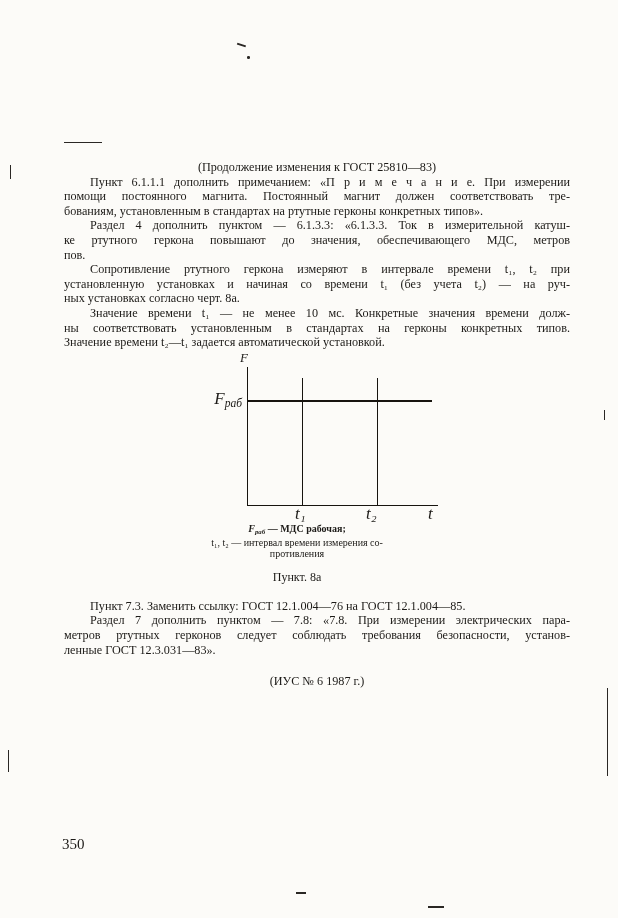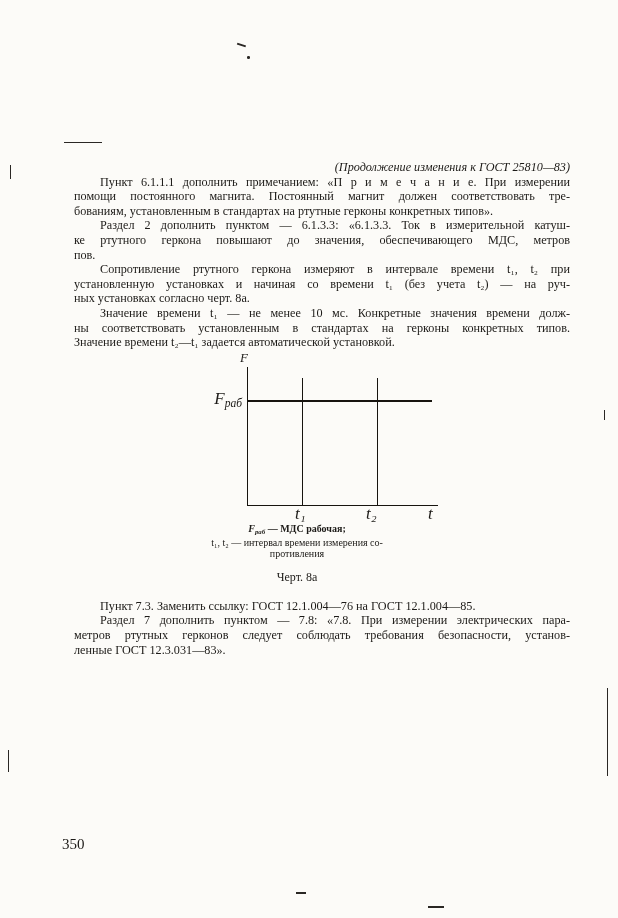--- a/index.html
+++ b/index.html
@@ -16,25 +16,24 @@
   
   .art { position:absolute; background:#2a2724; }
 
   .content {
     position:absolute;
     left:64px; top:160px; width:506px;
     font-size:12.2px;
     line-height:14.6px;
   }
   .header-line {
-    font-style:italic;
-    text-align:right;
+    text-align:center;
   }
   .para { margin:0; }
-  .line { text-align:left;margin-left:10px; }
+  .line { text-align:left; }
   .line.just { text-align:justify; text-align-last:justify; }
   .line.first { text-indent:26px; }
 
   
   .figure {
     position:relative;
     height:230px;
     margin-top:7px;
   }
   .fig-line { position:absolute; background:#17140f; }
@@ -112,21 +111,21 @@
 
     <div class="header-line">(Продолжение изменения к ГОСТ 25810—83)</div>
 
     <div class="para">
       <div class="line first just">Пункт 6.1.1.1 дополнить примечанием: «П р и м е ч а н и е. При измерении</div>
       <div class="line just">помощи постоянного магнита. Постоянный магнит должен соответствовать тре-</div>
       <div class="line">бованиям, установленным в стандартах на ртутные герконы конкретных типов».</div>
     </div>
 
     <div class="para">
-      <div class="line first just">Раздел 2 дополнить пунктом — 6.1.3.3: «6.1.3.3. Ток в измерительной катуш-</div>
+      <div class="line first just">Раздел 4 дополнить пунктом — 6.1.3.3: «6.1.3.3. Ток в измерительной катуш-</div>
       <div class="line just">ке ртутного геркона повышают до значения, обеспечивающего МДС, метров</div>
       <div class="line">пов.</div>
     </div>
 
     <div class="para">
       <div class="line first just">Сопротивление ртутного геркона измеряют в интервале времени t₁, t₂ при</div>
       <div class="line just">установленную установках и начиная со времени t₁ (без учета t₂) — на руч-</div>
       <div class="line">ных установках согласно черт. 8а.</div>
     </div>
 
@@ -146,32 +145,33 @@
       <div class="fig-label lbl-F">F</div>
       <div class="fig-label lbl-Frab"><span>F</span><span class="sub">раб</span></div>
       <div class="fig-label lbl-t1">t₁</div>
       <div class="fig-label lbl-t2">t₂</div>
       <div class="fig-label lbl-t">t</div>
 
       <div class="fig-caption">
         <div class="cap-line1"><span class="cap-italic">F</span><span class="sub">раб</span><span> — МДС рабочая;</span></div>
         <div>t₁, t₂ — интервал времени измерения со-</div>
         <div>противления</div>
-        <div class="fig-title">Черт. 8а</div>
+        <div class="fig-title">Пункт. 8а</div>
       </div>
     </div>
 
     <div class="para para-after">
       <div class="line first">Пункт 7.3. Заменить ссылку: ГОСТ 12.1.004—76 на ГОСТ 12.1.004—85.</div>
     </div>
 
     <div class="para">
       <div class="line first just">Раздел 7 дополнить пунктом — 7.8: «7.8. При измерении электрических пара-</div>
       <div class="line just">метров ртутных герконов следует соблюдать требования безопасности, установ-</div>
       <div class="line">ленные ГОСТ 12.3.031—83».</div>
     </div>
 
+    <div class="ius-line">(ИУС № 6 1987 г.)</div>
 
   </div>
 
   <div class="page-number">350</div>
 
 </div>
 
 </body></html>

